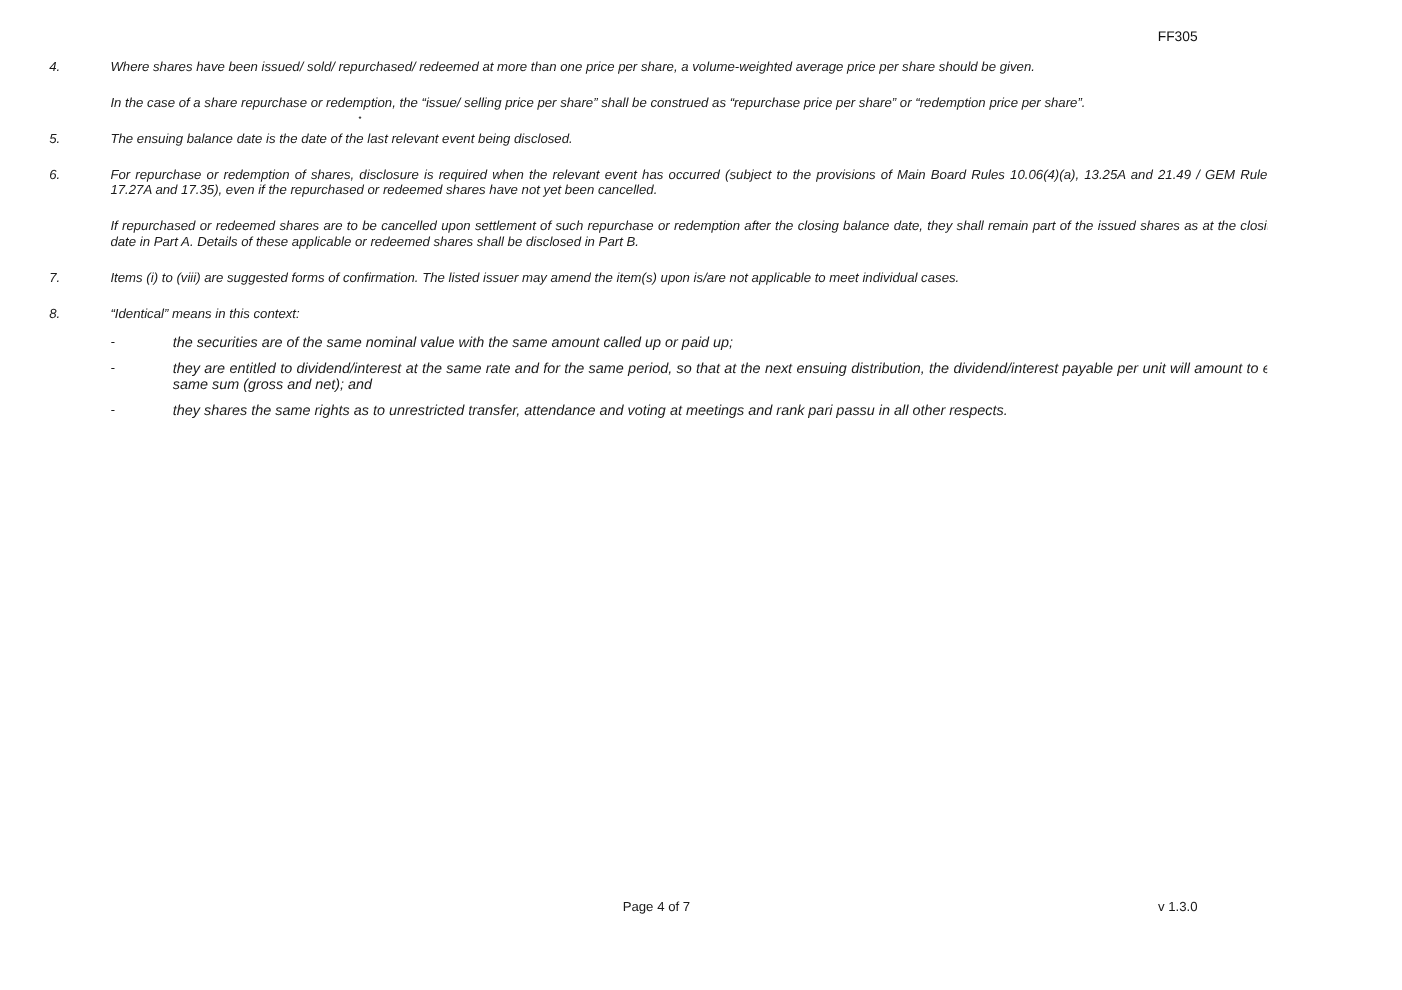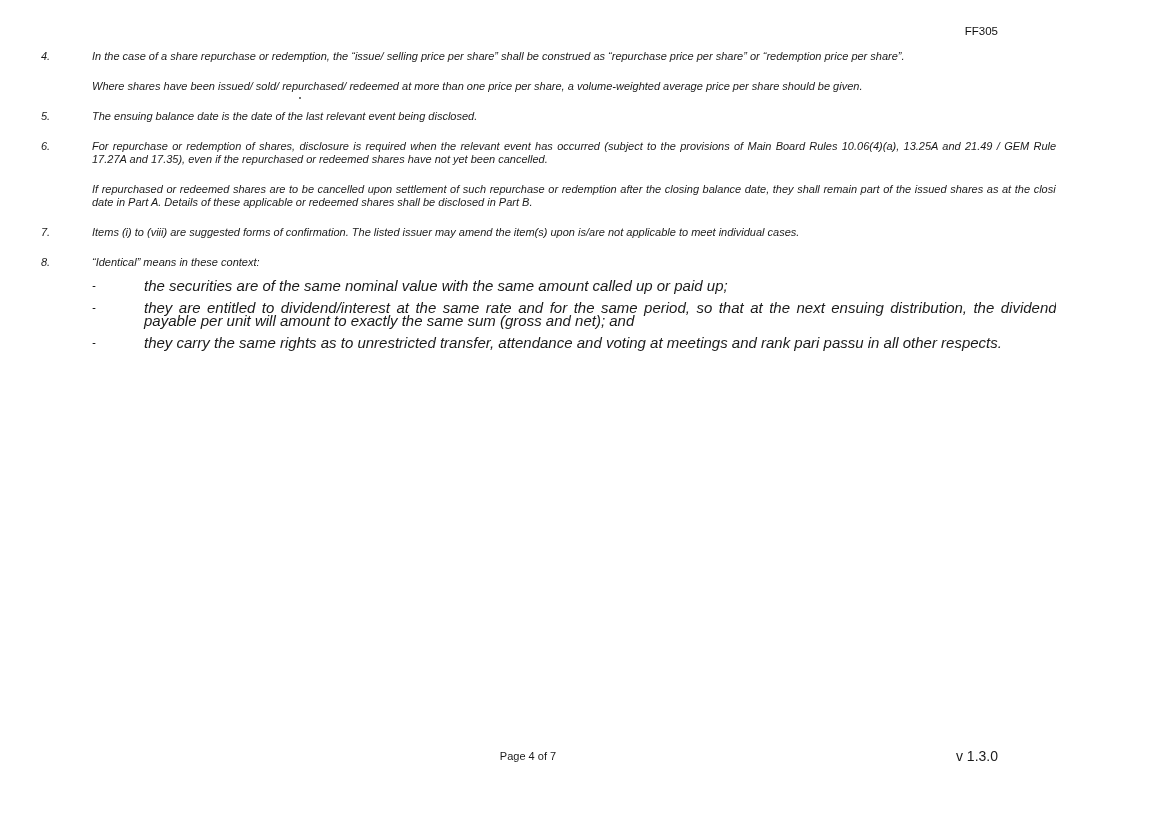--- a/index.html
+++ b/index.html
@@ -64,21 +64,21 @@
     width: 52px;
     flex-shrink: 0;
     font-style: italic;
     font-size: 11px;
     line-height: 13px;
   }
   .sub-text {
     flex: 1;
     min-width: 0;
     font-style: italic;
-    font-size: 15px;
+    font-size: 12px;
     line-height: 13px;
     text-align: justify;
   }
   .stray-dot {
     position: absolute;
     left: 299px;
     top: 97px;
     width: 2px;
     height: 2px;
     background: #444444;
@@ -86,46 +86,47 @@
   }
   .footer-page {
     position: absolute;
     top: 750px;
     left: 0;
     width: 100%;
     text-align: center;
     font-size: 11px;
     line-height: 13px;
     color: #1a1a1a;
+    padding-left: 19px;
   }
   .footer-version {
     position: absolute;
     top: 750px;
     right: 58px;
-    font-size: 14px;
+    font-size: 11px;
     line-height: 13px;
     color: #1a1a1a;
   }
 </style>
 </head>
 <body>
 
 <div class="page">
 
   <div class="form-code">FF305</div>
 
   <div class="stray-dot"></div>
 
   <main class="notes">
 
     <div class="note">
       <div class="num">4.</div>
       <div class="body">
+        <p class="para">Where shares have been issued/ sold/ repurchased/ redeemed at more than one price per share, a volume-weighted average price per share should be given.</p>
         <p class="para">In the case of a share repurchase or redemption, the “issue/ selling price per share” shall be construed as “repurchase price per share” or “redemption price per share”.</p>
-        <p class="para">Where shares have been issued/ sold/ repurchased/ redeemed at more than one price per share, a volume-weighted average price per share should be given.</p>
       </div>
     </div>
 
     <div class="note">
       <div class="num">5.</div>
       <div class="body">
         <p class="para">The ensuing balance date is the date of the last relevant event being disclosed.</p>
       </div>
     </div>
 
@@ -140,35 +141,35 @@
     <div class="note">
       <div class="num">7.</div>
       <div class="body">
         <p class="para">Items (i) to (viii) are suggested forms of confirmation. The listed issuer may amend the item(s) upon is/are not applicable to meet individual cases.</p>
       </div>
     </div>
 
     <div class="note note-8">
       <div class="num">8.</div>
       <div class="body">
-        <p class="para">“Identical” means in these context:</p>
+        <p class="para">“Identical” means in this context:</p>
 
         <div class="sub">
           <div class="dash">-</div>
           <div class="sub-text">the securities are of the same nominal value with the same amount called up or paid up;</div>
         </div>
 
         <div class="sub">
           <div class="dash">-</div>
           <div class="sub-text">they are entitled to dividend/interest at the same rate and for the same period, so that at the next ensuing distribution, the dividend/interest payable per unit will  amount to exactly the same sum (gross and net); and</div>
         </div>
 
         <div class="sub">
           <div class="dash">-</div>
-          <div class="sub-text">they carry the same rights as to unrestricted transfer, attendance and voting at meetings and rank pari passu in all other respects.</div>
+          <div class="sub-text">they shares the same rights as to unrestricted transfer, attendance and voting at meetings and rank pari passu in all other respects.</div>
         </div>
       </div>
     </div>
 
   </main>
 
   <footer>
     <div class="footer-page">Page 4 of 7</div>
     <div class="footer-version">v 1.3.0</div>
   </footer>

